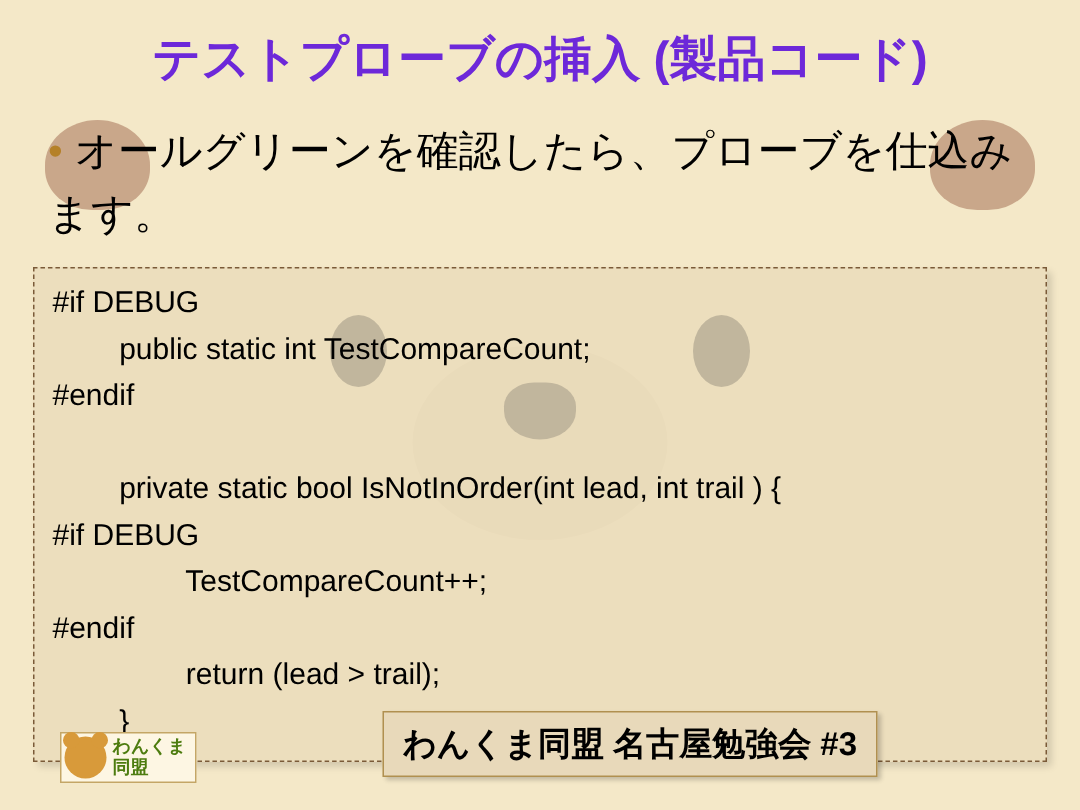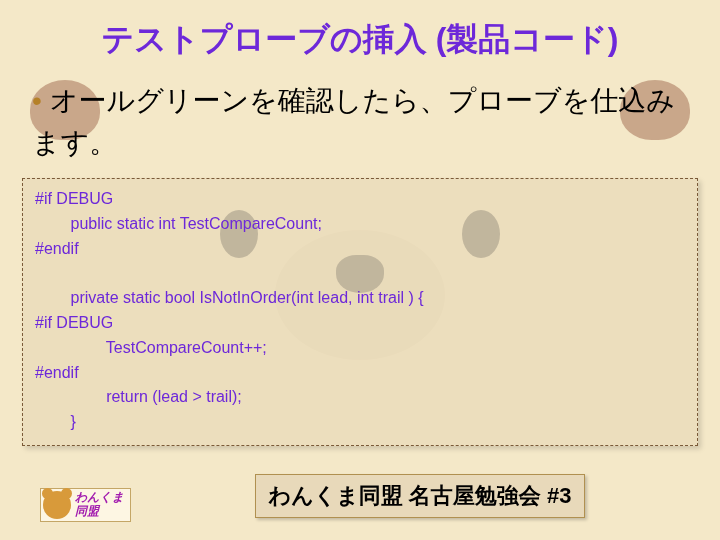--- a/index.html
+++ b/index.html
@@ -87,23 +87,23 @@
   }
   .codebox {
     position: relative;
     z-index: 2;
     margin: 14px 22px 0 22px;
     border: 1px dashed #7a5a38;
     background: rgba(234, 219, 186, 0.75);
     padding: 8px 12px 10px 12px;
     box-shadow: 3px 3px 5px rgba(0,0,0,0.15);
     font-family: "MS PGothic", sans-serif;
-    font-size: 16px;
+    font-size: 20px;
     line-height: 1.55;
-    color: #6d28d9;
+    color: #000000;
     white-space: pre;
   }
   .footer {
     position: absolute;
     bottom: 22px;
     left: 0;
     width: 100%;
     display: flex;
     align-items: center;
     justify-content: center;
@@ -135,23 +135,22 @@
     height: 11px;
     background: #d89a3a;
     border-radius: 50%;
     top: -3px;
   }
   .logo-bear::before { left: -1px; }
   .logo-bear::after { right: -1px; }
   .logo-text {
     font-size: 12px;
     line-height: 1.15;
-    color: #a21caf;
+    color: #4d7c0f;
     font-weight: bold;
-    font-style: italic;
   }
   .footer-title {
     background: #e8d9ba;
     border: 1px solid #b09050;
     padding: 6px 13px;
     font-size: 22px;
     font-weight: bold;
     color: #000;
     box-shadow: 2px 2px 3px rgba(0,0,0,0.2);
     margin-left: 120px;

